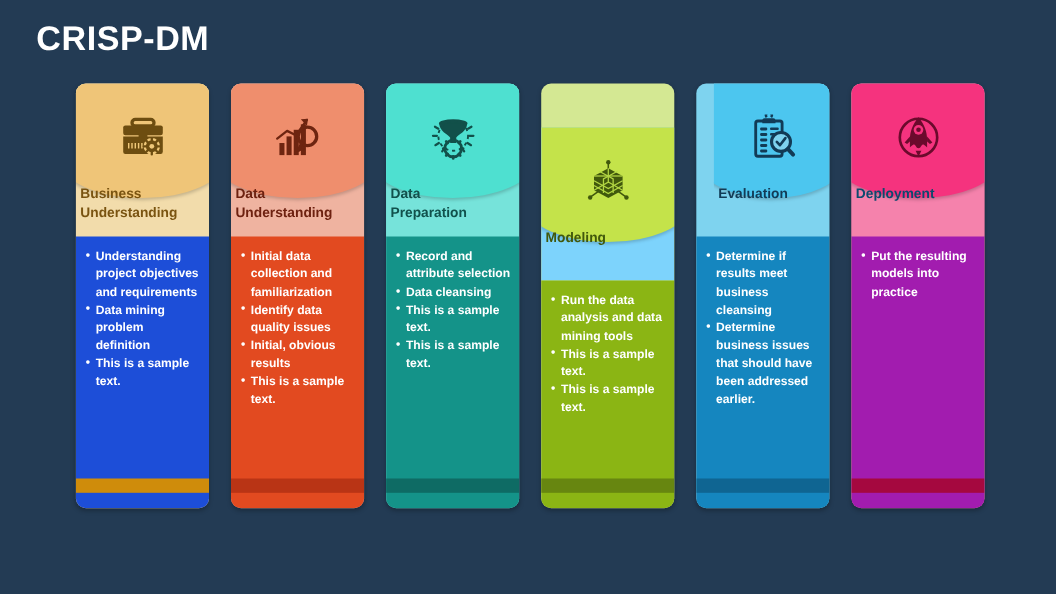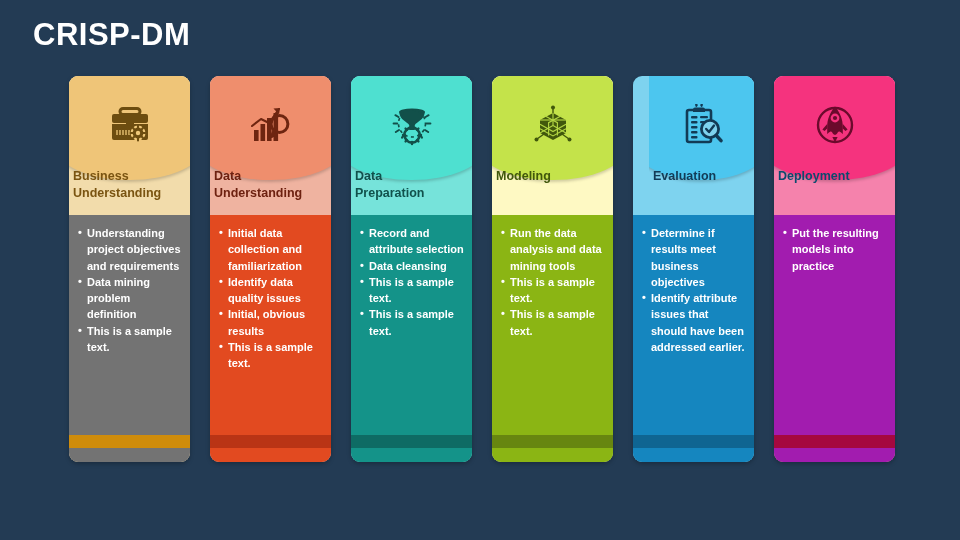--- a/index.html
+++ b/index.html
@@ -145,21 +145,21 @@
                 <line x1="35" y1="28" x2="37.4" y2="28"></line>
           <line x1="24.8" y1="22.8" x2="26.4" y2="24.4"></line>
                 <line x1="33.6" y1="31.6" x2="35.2" y2="33.2"></line>
           <line x1="35.2" y1="22.8" x2="33.6" y2="24.4"></line>
                 <line x1="26.4" y1="31.6" x2="24.8" y2="33.2"></line>
         </g>
       </svg>
           </div>
           <div class="card-title" style="color: rgb(122, 84, 17);"><span>Business</span><br><span>Understanding</span></div>
         </div>
-        <div class="card-body" style="background: #737373;">
+        <div class="card-body" style="background: #1d4ed8;">
           <ul>
             <li>Understanding project objectives and requirements</li>
             <li>Data mining problem definition</li>
             <li>This is a sample text.</li>
           </ul>
           <div class="foot-band" style="background: rgb(207, 140, 11);"></div>
         </div>
       </div>
       <div class="card" style="background: rgb(239, 179, 160);">
         <div class="card-head" style="background: rgb(239, 179, 160);">
@@ -228,21 +228,21 @@
           <ul>
             <li>Record and attribute selection</li>
             <li>Data cleansing</li>
             <li>This is a sample text.</li>
             <li>This is a sample text.</li>
           </ul>
           <div class="foot-band" style="background: rgb(14, 107, 100);"></div>
         </div>
       </div>
       <div class="card" style="background: rgb(212, 232, 147);">
-        <div class="card-head" style="background: #fef9c3;">
+        <div class="card-head" style="background: #7dd3fc; margin-top: 40px;">
           <div class="cap" style="background: rgb(196, 227, 74);"></div>
           <div class="icon-wrap">
             <svg width="44" height="42" viewBox="0 0 44 42" fill="none">
         <g stroke="#41580c" stroke-width="1.4">
           <line x1="22" y1="3" x2="22" y2="12"></line>
           <line x1="6" y1="35" x2="13" y2="30"></line>
           <line x1="38" y1="35" x2="31" y2="30"></line>
         </g>
         <g fill="#41580c">
           <circle cx="22" cy="3.5" r="2"></circle>
@@ -290,22 +290,22 @@
         </g>
         <circle cx="30" cy="25" r="8.6" fill="#7ed3ef" stroke="#123b56" stroke-width="2.8"></circle>
         <path d="M26.2 25 L29 28 L34 21.6" stroke="#123b56" stroke-width="2.4" fill="none" stroke-linecap="round" stroke-linejoin="round"></path>
         <line x1="36.2" y1="31.4" x2="41" y2="36.6" stroke="#123b56" stroke-width="3.6" stroke-linecap="round"></line>
       </svg>
           </div>
           <div class="card-title" style="color: rgb(18, 59, 86);">Evaluation</div>
         </div>
         <div class="card-body" style="background: rgb(21, 134, 191);">
           <ul>
-            <li>Determine if results meet business objectives</li>
-            <li>Identify attribute issues that should have been addressed earlier.</li>
+            <li>Determine if results meet business cleansing</li>
+            <li>Determine business issues that should have been addressed earlier.</li>
           </ul>
           <div class="foot-band" style="background: rgb(15, 101, 146);"></div>
         </div>
       </div>
       <div class="card" style="background: rgb(245, 130, 172);">
         <div class="card-head" style="background: rgb(245, 130, 172);">
           <div class="cap" style="background: rgb(245, 51, 126);"></div>
           <div class="icon-wrap">
             <svg width="44" height="42" viewBox="0 0 44 42" fill="none">
         <circle cx="22" cy="21" r="17" stroke="#6b0a2c" stroke-width="2.4" fill="none"></circle>

